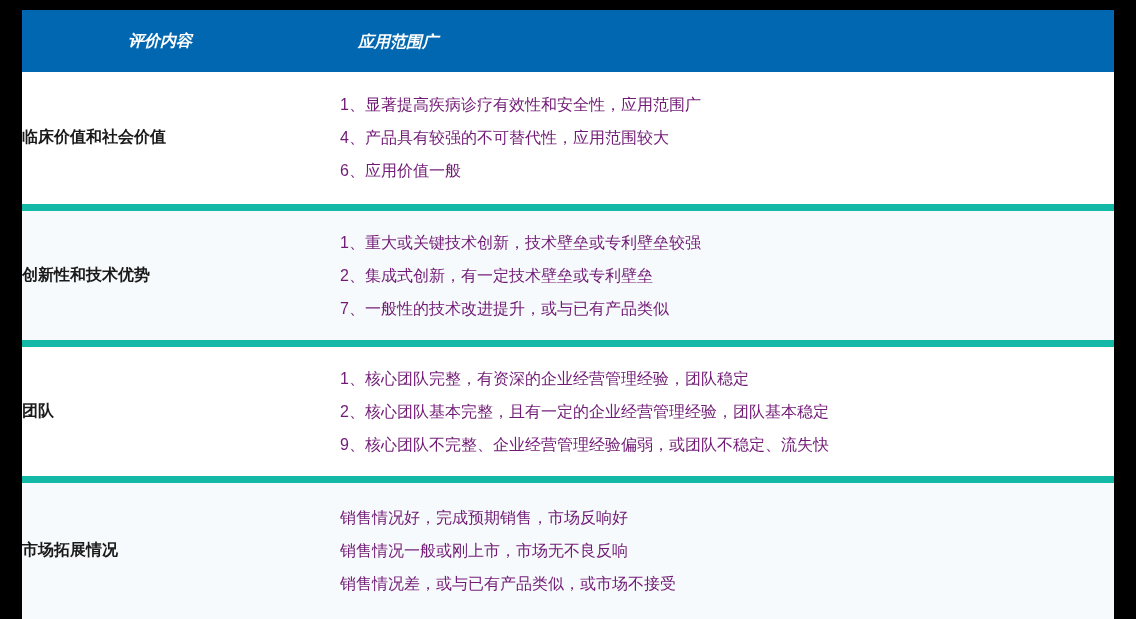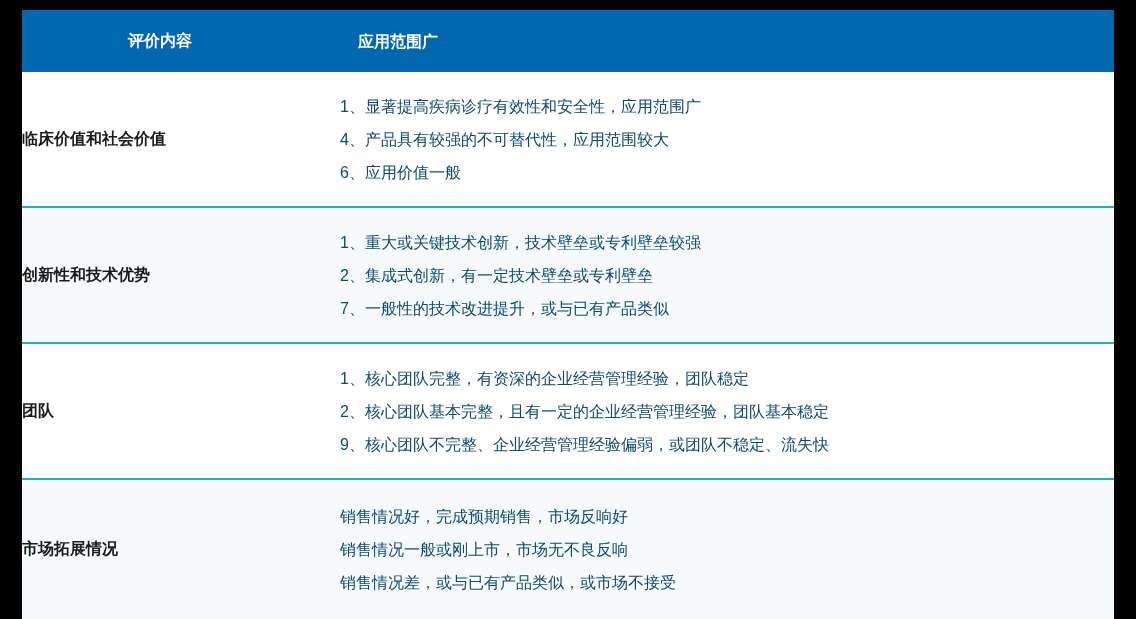--- a/index.html
+++ b/index.html
@@ -34,49 +34,50 @@
   }
   table.eval-table thead th {
     background: #0067b0;
     color: #ffffff;
     font-size: 16px;
     font-weight: bold;
     height: 62px;
     text-align: left;
     padding: 0;
     vertical-align: middle;
+    font-style: italic;
   }
   .th-inner-1 {
     padding-left: 106px;
   }
   .th-inner-2 {
     padding-left: 18px;
   }
   table.eval-table td {
     vertical-align: middle;
     padding: 0;
     border: none;
   }
   tr.row-odd td { background: #ffffff; }
   tr.row-even td { background: #f7fafc; }
   tr.band-sep td {
-    border-top: 2px solid #14b8a6;
+    border-top: 7px solid #14b8a6;
   }
   .col-name {
     width: 318px;
     text-align: left;
     font-size: 16px;
     color: #1a1a1a;
     font-weight: bold;
   }
   .col-items {
     width: 774px;
     padding-left: 18px;
     font-size: 16px;
-    color: #0c4a6e;
+    color: #701a75;
     line-height: 33px;
   }
   .item-line {
     white-space: nowrap;
   }
   .row-h-1 { height: 135px; }
   .row-h-2 { height: 136px; }
   .row-h-3 { height: 136px; }
   .row-h-4 { height: 140px; }
   .corner-black {

